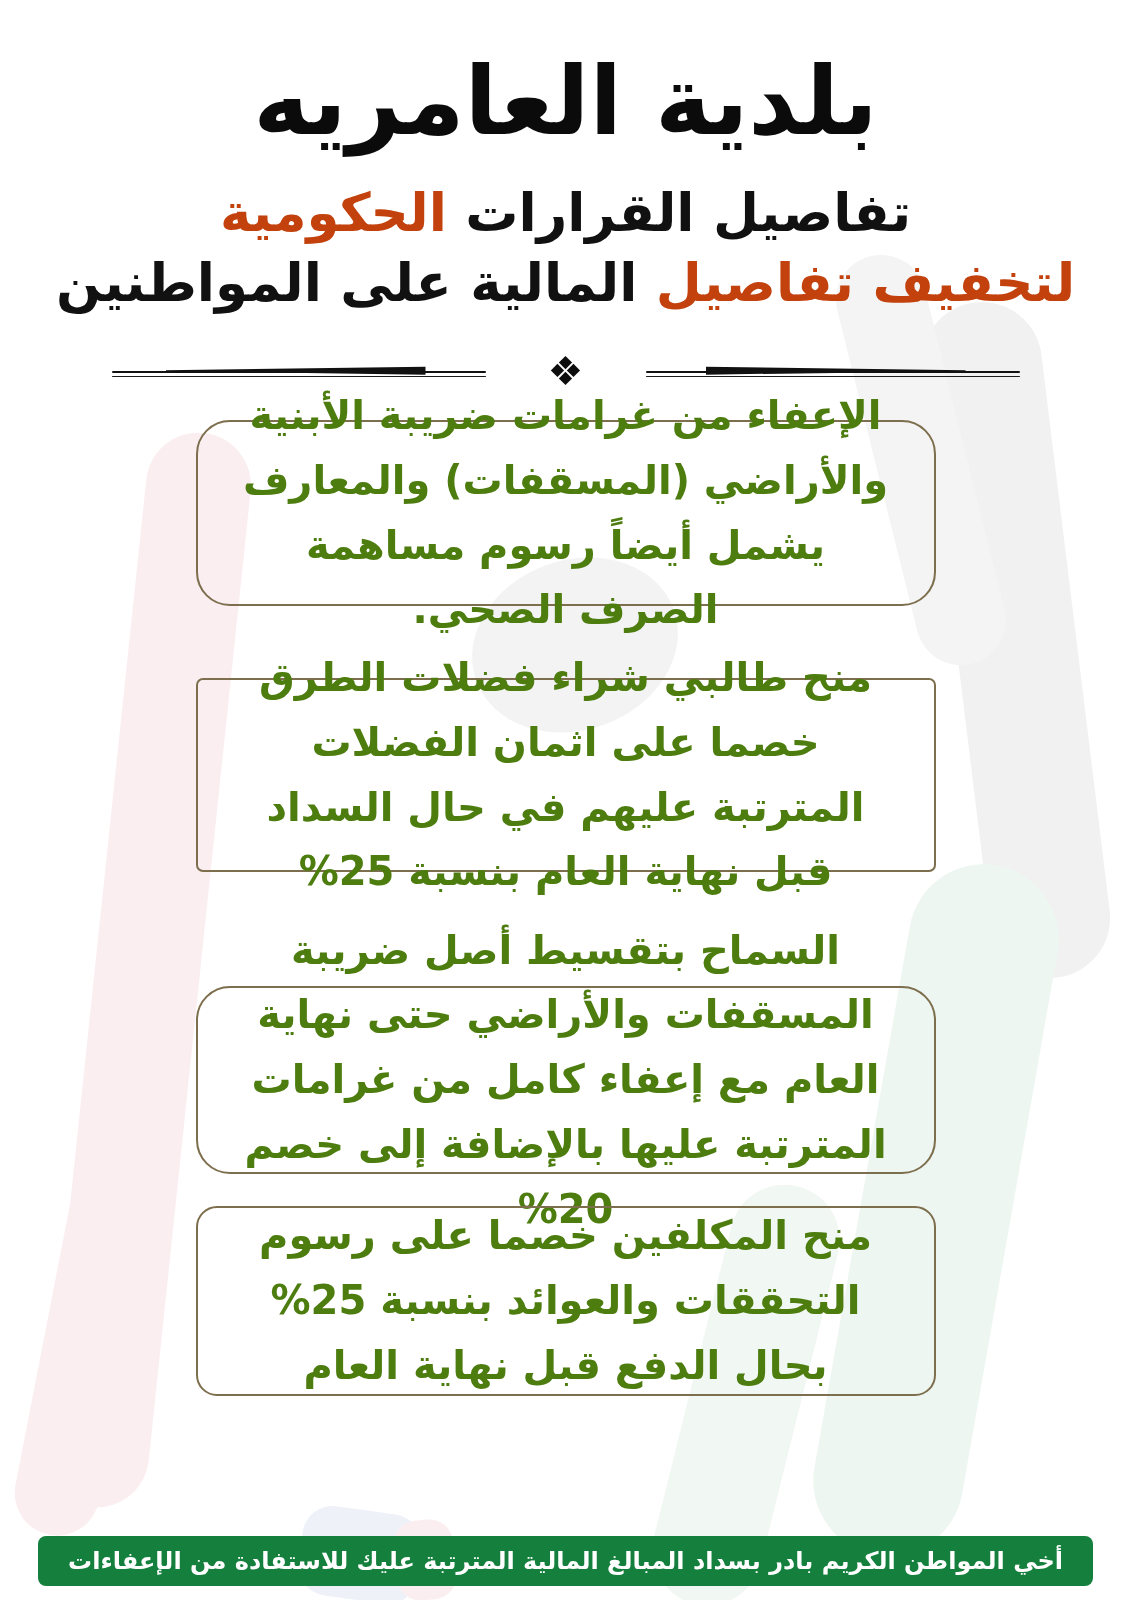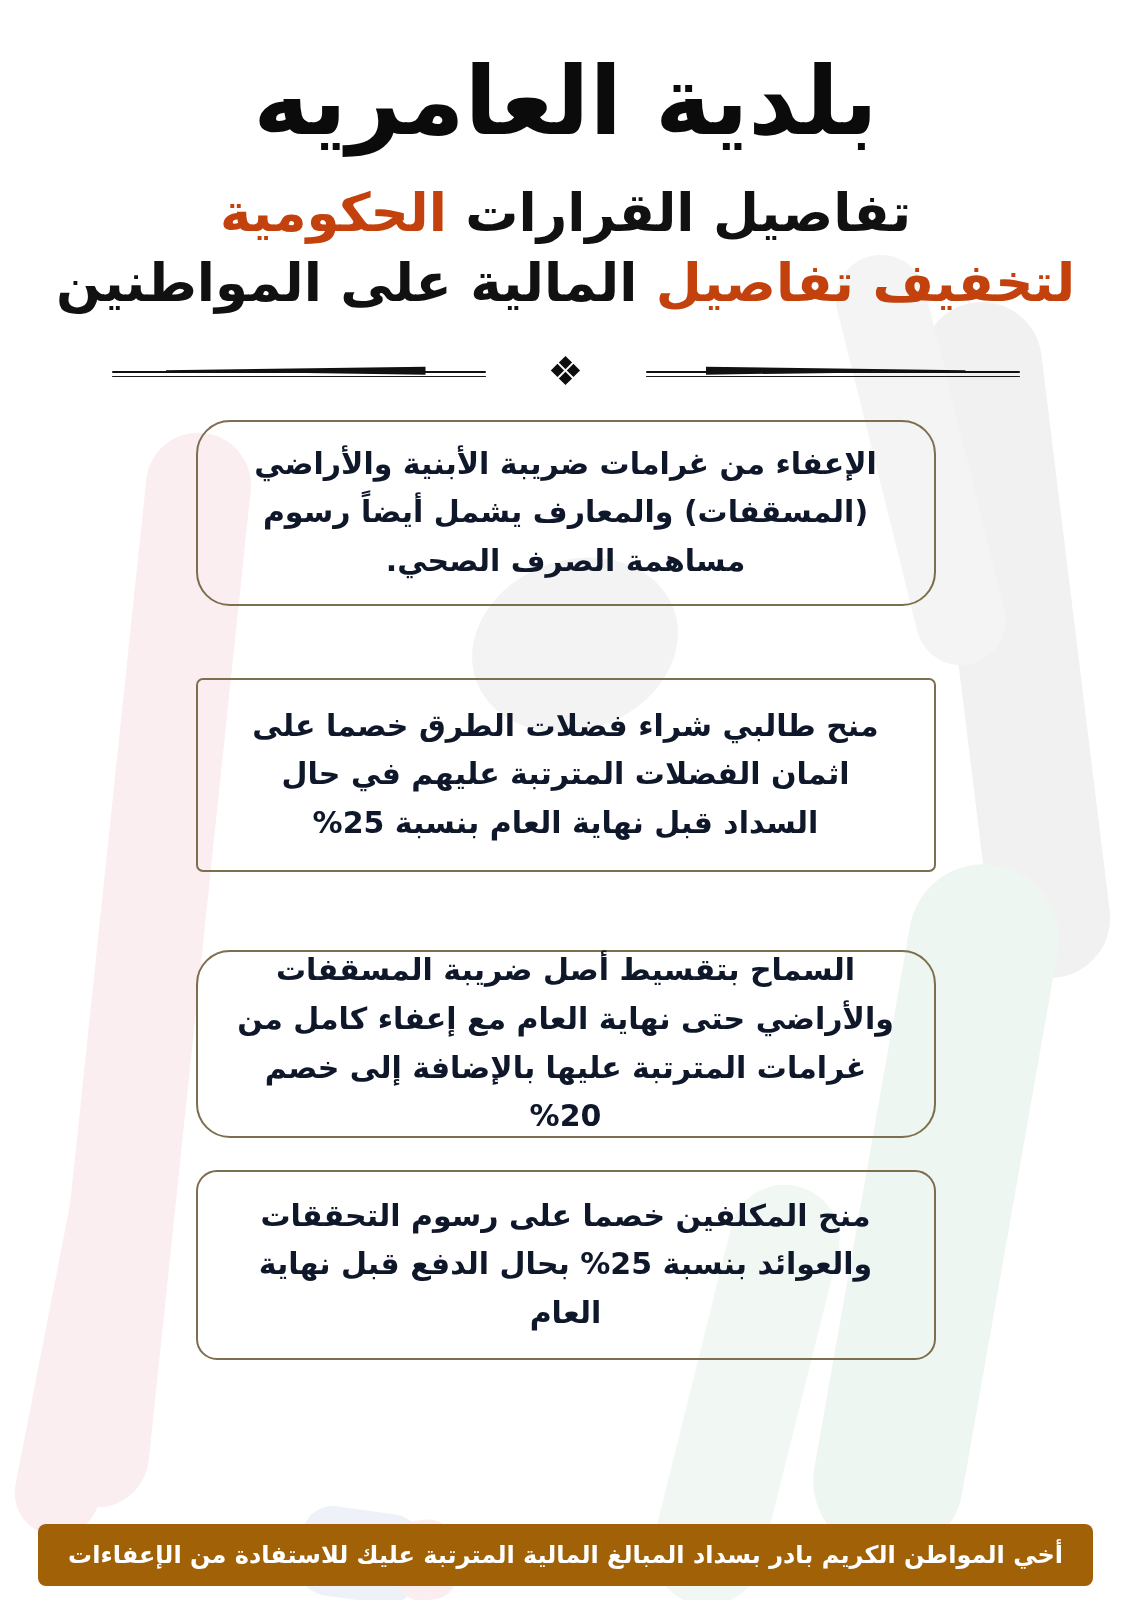--- a/index.html
+++ b/index.html
@@ -211,40 +211,40 @@
     border: 2px solid #7d6e4d;
     border-radius: 34px;
     background: transparent;
     display: flex;
     align-items: center;
     justify-content: center;
     padding: 16px 34px;
     text-align: center;
   }
   .card-text {
-    font-size: 30px;
+    font-size: 40px;
     line-height: 1.62;
     font-weight: bold;
-    color: #0f172a;
+    color: #4d7c0f;
     text-align: center;
     width: 100%;
   }
   .card-1 { height: 186px; margin-bottom: 72px; }
-  .card-2 { height: 194px; margin-bottom: 78px; border-radius: 7px; }
+  .card-2 { height: 194px; margin-bottom: 114px; border-radius: 7px; }
   .card-3 { height: 188px; margin-bottom: 32px; }
   .card-4 { height: 190px; border-radius: 21px; }
 
   
   .footer-banner {
     position: absolute;
     left: 38px;
     right: 38px;
     bottom: 14px;
-    height: 62px;
-    background: #a16207;
+    height: 50px;
+    background: #15803d;
     border-radius: 8px;
     display: flex;
     align-items: center;
     justify-content: center;
   }
   .footer-text {
     color: #ffffff;
     font-size: 24px;
     font-weight: bold;
     line-height: 1;

